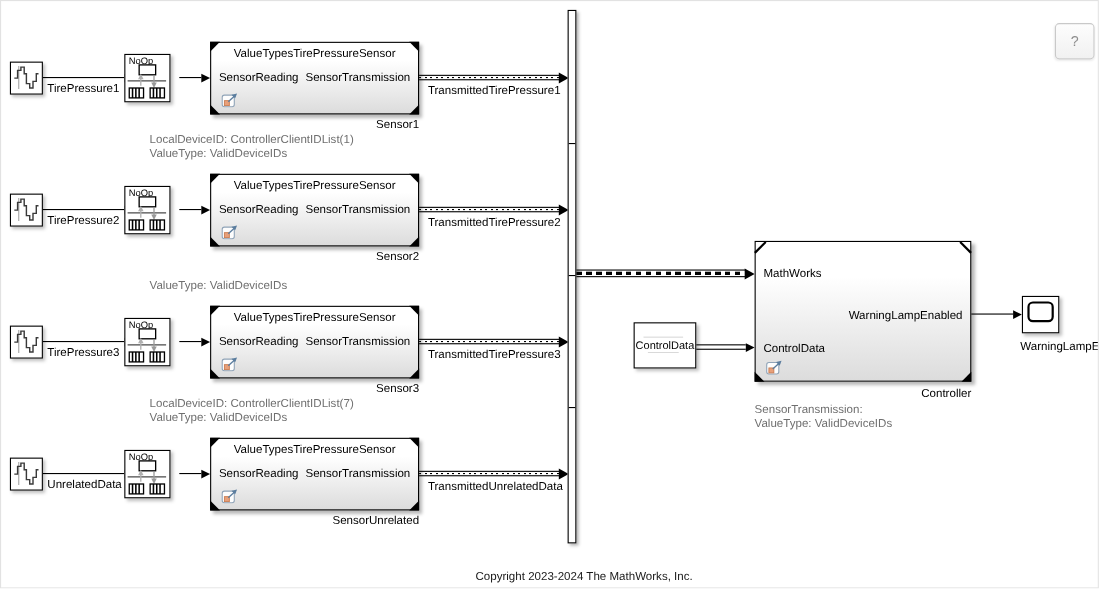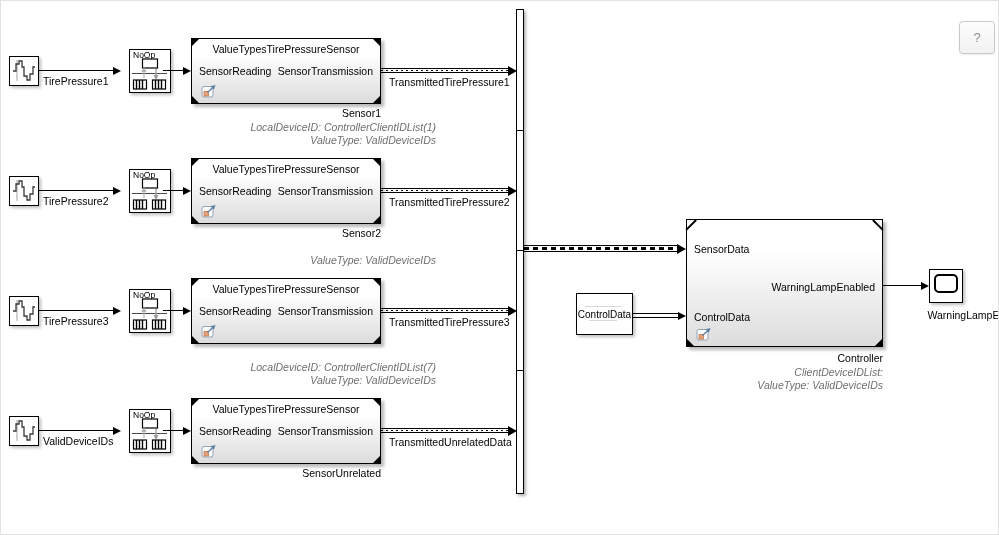--- a/index.html
+++ b/index.html
@@ -7,41 +7,41 @@
     position:relative;width:999px;height:535px;background:#ffffff;
     font-family:"Liberation Sans",sans-serif;color:#000;overflow:hidden;
     border:1px solid #e2e2e2;box-sizing:border-box;
   }
   .abs{position:absolute;}
   .row{position:absolute;left:0;top:var(--oy);width:999px;height:150px;}
 
   
   .src-block{left:8px;top:55px;width:30px;height:30px;background:#fff;
     border:1.4px solid #000;box-sizing:border-box;box-shadow:2px 2px 3px rgba(0,0,0,.25);}
-  .noop-block{left:128px;top:48px;width:42px;height:44px;background:#fff;
+  .noop-block{left:112px;top:48px;width:42px;height:44px;background:#fff;
     border:1.4px solid #000;box-sizing:border-box;box-shadow:2px 2px 3px rgba(0,0,0,.25);}
   .noop-label{position:absolute;left:3px;top:0px;font-size:8.5px;}
   .model-block{background:linear-gradient(180deg,#ffffff 25%,#dcdcdc 100%);
     border:1.6px solid #000;box-sizing:border-box;box-shadow:3px 3px 3px rgba(0,0,0,.28);}
   .sensor-block{left:190px;top:37px;width:190px;height:66px;}
   .block-title{position:absolute;left:0;right:0;top:4px;text-align:center;font-size:10.5px;}
   .port{position:absolute;font-size:10.5px;white-space:nowrap;}
   .corner{position:absolute;width:0;height:0;}
   .corner.tl{top:-1px;left:-1px;border-top:9px solid #000;border-right:9px solid transparent;}
   .corner.tr{top:-1px;right:-1px;border-top:9px solid #000;border-left:9px solid transparent;}
   .corner.bl{bottom:-1px;left:-1px;border-bottom:9px solid #000;border-right:9px solid transparent;}
   .corner.br{bottom:-1px;right:-1px;border-bottom:9px solid #000;border-left:9px solid transparent;}
   .notch{position:absolute;width:14px;height:1.5px;background:#000;}
   .notch.tl{top:4px;left:-3px;transform:rotate(-45deg);}
   .notch.tr{top:4px;right:-3px;transform:rotate(45deg);}
   .badge{position:absolute;left:9px;bottom:5px;width:17px;height:14px;}
 
   
   .blk-name{font-size:10.5px;text-align:right;}
-  .annot{font-size:10.5px;text-align:right;color:#6f6f6f;font-style:italic;}
+  .annot{font-size:10.5px;text-align:left;color:#6f6f6f;}
   .sig-label{font-size:10.5px;white-space:nowrap;}
 
   
   .wire{background:#000;height:1.4px;}
   .buswire{height:5px;box-sizing:border-box;border-top:1px solid #000;border-bottom:1px solid #000;
     background-image:repeating-linear-gradient(90deg,#000 0,#000 2px,transparent 2px,transparent 5px);
     background-size:100% 1px;background-position:0 center;background-repeat:no-repeat;}
   .fatbus{height:7px;box-sizing:border-box;border-top:1px solid #000;border-bottom:1px solid #000;
     background-image:repeating-linear-gradient(90deg,#000 0,#000 5px,transparent 5px,transparent 9px);
     background-size:100% 3px;background-position:0 center;background-repeat:no-repeat;}
@@ -228,37 +228,38 @@
       <div class="block-title">ValueTypesTirePressureSensor</div>
       <div class="port" style="left:7px;top:26px">SensorReading</div>
       <div class="port" style="right:7px;top:26px">SensorTransmission</div>
       <svg class="badge" viewBox="0 0 17 14">
         <rect x="1" y="2.5" width="11" height="10.5" rx="2" fill="#fdfdfd" stroke="#90a4b8" stroke-width="1"></rect>
         <rect x="3" y="7.5" width="4.5" height="4.5" fill="#e8a07a" stroke="#c97b50" stroke-width="0.8"></rect>
         <line x1="6.5" y1="8.5" x2="13" y2="2.5" stroke="#5b7d9e" stroke-width="1.2"></line>
         <polygon points="14.5,1 9.5,2.2 12.8,5.4" fill="#5b7d9e"></polygon>
       </svg>
     </div>
+    <div class="abs blk-name" style="left:190px;width:190px;top:106px">Sensor3</div>
     <div class="abs annot" style="left:135px;width:300px;top:120px">LocalDeviceID: ControllerClientIDList(7)</div>
     <div class="abs annot" style="left:135px;width:300px;top:133px">ValueType: ValidDeviceIDs</div>
     <div class="abs buswire" style="left:380px;top:67px;width:128px"></div>
     <div class="arr big" style="left:507px;top:65px"></div>
     <div class="abs sig-label" style="left:388px;top:75px">TransmittedTirePressure3</div>
   </div>
 
   <div class="row" style="--oy:360px">
     <div class="abs src-block">
       <svg width="27" height="27">
         <line x1="7" y1="3" x2="7" y2="24" stroke="#b4b4b4" stroke-width="1.2"></line>
         <path d="M3,14 h3 v-7 h3 v-3 h3 v6 h2 v9 h3 v4 h3 v-6 h3 v-7 h2" fill="none" stroke="#3a3a3a" stroke-width="1.3"></path>
       </svg>
     </div>
     <div class="abs wire" style="left:38px;top:69px;width:74px"></div>
     <div class="arr" style="left:112px;top:66px"></div>
-    <div class="abs sig-label" style="left:42px;top:74px">ValidDeviceIDs</div>
+    <div class="abs sig-label" style="left:42px;top:74px">UnrelatedData</div>
     <div class="abs noop-block">
       <span class="noop-label">NoOp</span>
       <svg width="39" height="33" style="position:absolute;left:0;bottom:1px">
         <rect x="12.5" y="1" width="15" height="9" fill="#fff" stroke="#000" stroke-width="1.2"></rect>
         <line x1="2" y1="15.5" x2="37" y2="15.5" stroke="#4a4a4a" stroke-width="1.2"></line>
         <line x1="14" y1="20" x2="14" y2="13" stroke="#b0b0b0" stroke-width="1.2"></line>
         <polygon points="14,9 11.5,14 16.5,14" fill="#b0b0b0"></polygon>
         <line x1="26" y1="11" x2="26" y2="18" stroke="#999" stroke-width="1.2"></line>
         <polygon points="26,22 23.5,17 28.5,17" fill="#999"></polygon>
         <rect x="3.5" y="22" width="13" height="9" fill="#fff" stroke="#000" stroke-width="1.2"></rect>
@@ -302,43 +303,44 @@
   </div>
 
   <div class="abs fatbus" style="left:523px;top:244px;width:154px"></div>
   <div class="arr big" style="left:676px;top:243px"></div>
 
   <div class="abs model-block ctrl-block">
     <div class="notch tl"></div>
     <div class="notch tr"></div>
     <div class="corner bl"></div>
     <div class="corner br"></div>
-    <div class="port" style="left:7px;top:23px">SensorData</div>
+    <div class="port" style="left:7px;top:23px">MathWorks</div>
     <div class="port" style="right:7px;top:61px">WarningLampEnabled</div>
     <div class="port" style="left:7px;top:91px">ControlData</div>
     <svg class="badge" viewBox="0 0 17 14">
       <rect x="1" y="2.5" width="11" height="10.5" rx="2" fill="#fdfdfd" stroke="#90a4b8" stroke-width="1"></rect>
       <rect x="3" y="7.5" width="4.5" height="4.5" fill="#e8a07a" stroke="#c97b50" stroke-width="0.8"></rect>
       <line x1="6.5" y1="8.5" x2="13" y2="2.5" stroke="#5b7d9e" stroke-width="1.2"></line>
       <polygon points="14.5,1 9.5,2.2 12.8,5.4" fill="#5b7d9e"></polygon>
     </svg>
   </div>
   <div class="abs blk-name" style="left:685px;width:197px;top:351px">Controller</div>
-  <div class="abs annot" style="left:685px;width:197px;top:365px">ClientDeviceIDList:</div>
+  <div class="abs annot" style="left:685px;width:197px;top:365px">SensorTransmission:</div>
   <div class="abs annot" style="left:685px;width:197px;top:378px">ValueType: ValidDeviceIDs</div>
 
   <div class="abs cd-block">
     <div class="cd-label">ControlData</div>
   </div>
   <div class="abs dblwire" style="left:632px;top:312px;width:45px"></div>
   <div class="arr" style="left:677px;top:311px"></div>
 
   <div class="abs wire" style="left:882px;top:284px;width:38px"></div>
   <div class="arr" style="left:920px;top:281px"></div>
   <div class="abs scope-block">
     <div class="scope-screen"></div>
   </div>
   <div class="abs blk-name" style="left:860px;width:170px;top:308px">WarningLampEnabled</div>
 
+  <div class="abs copyright">Copyright 2023-2024 The MathWorks, Inc.</div>
 
   <div class="abs help-btn">?</div>
 
 </div>
 
 </body></html>

